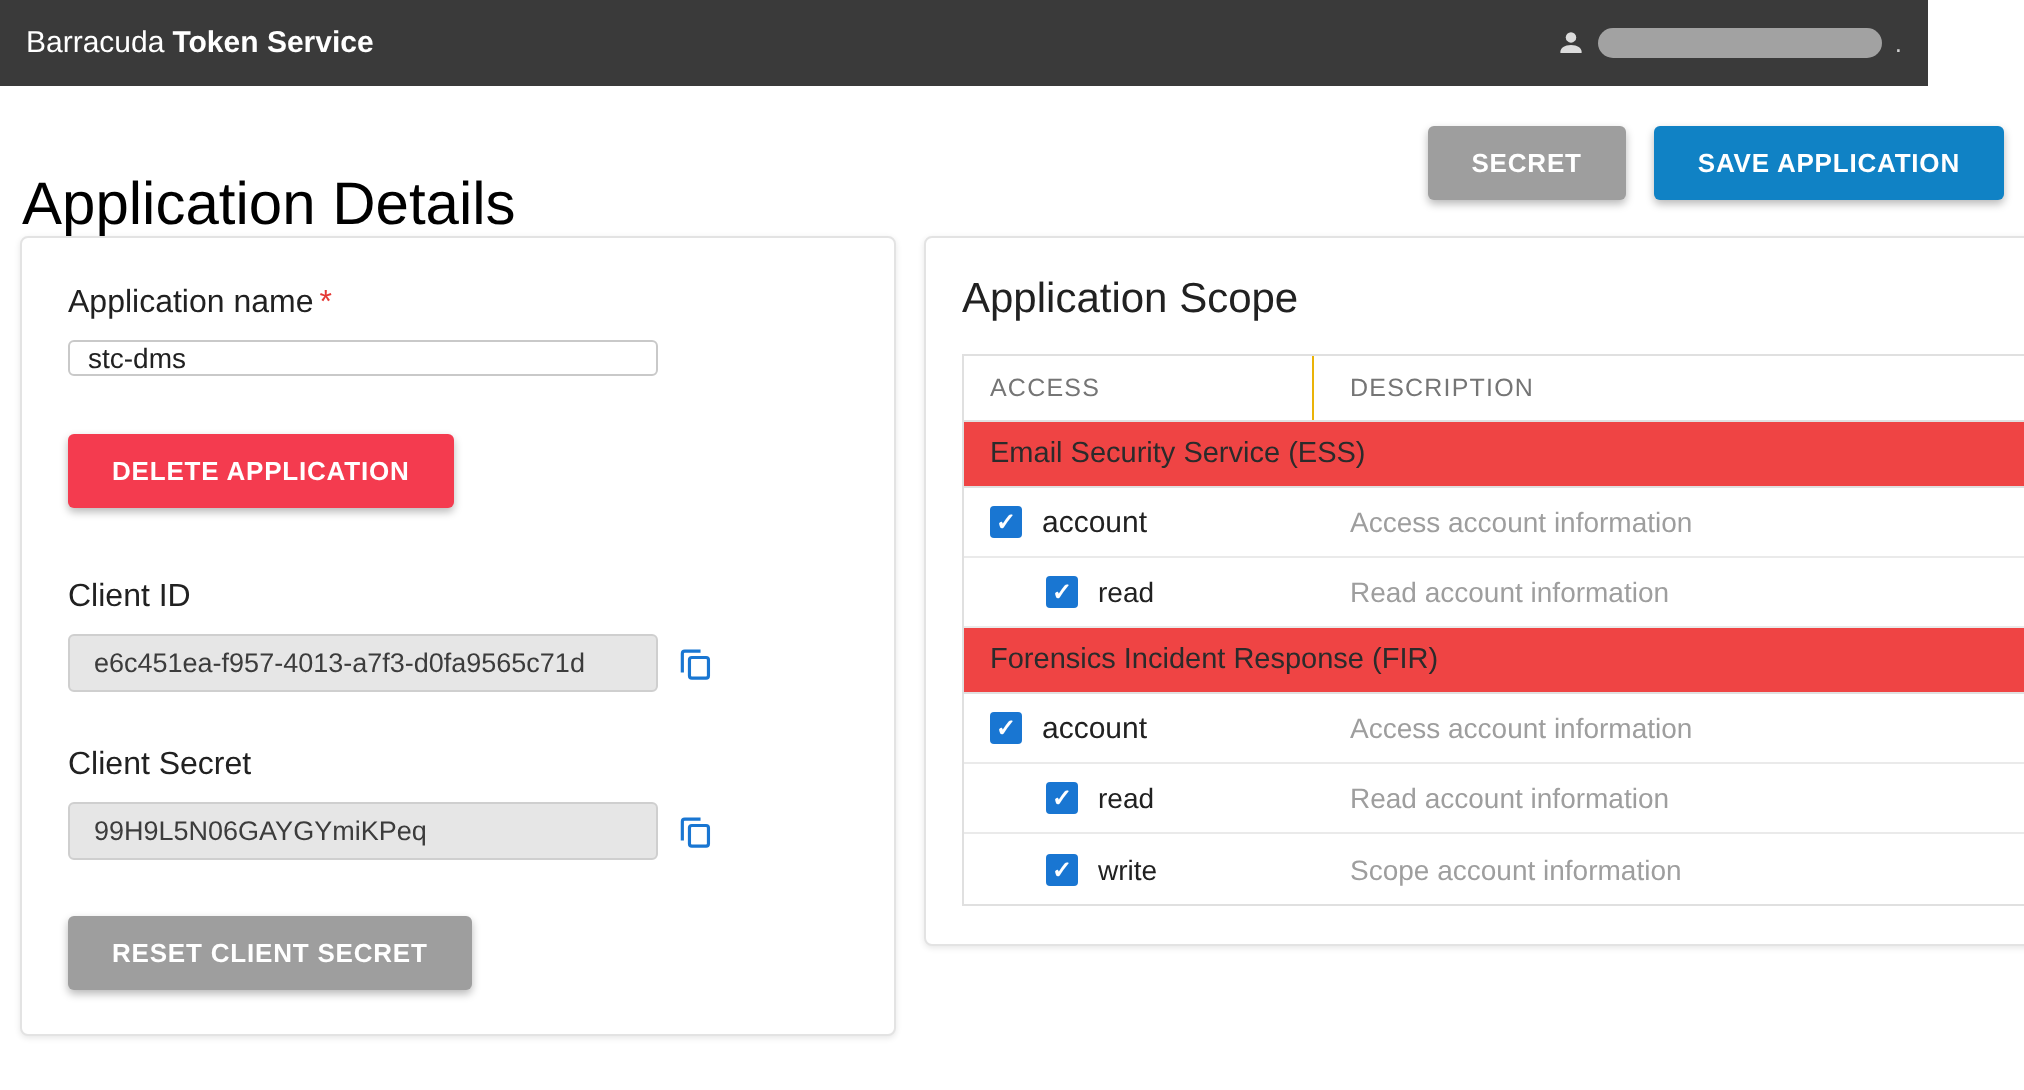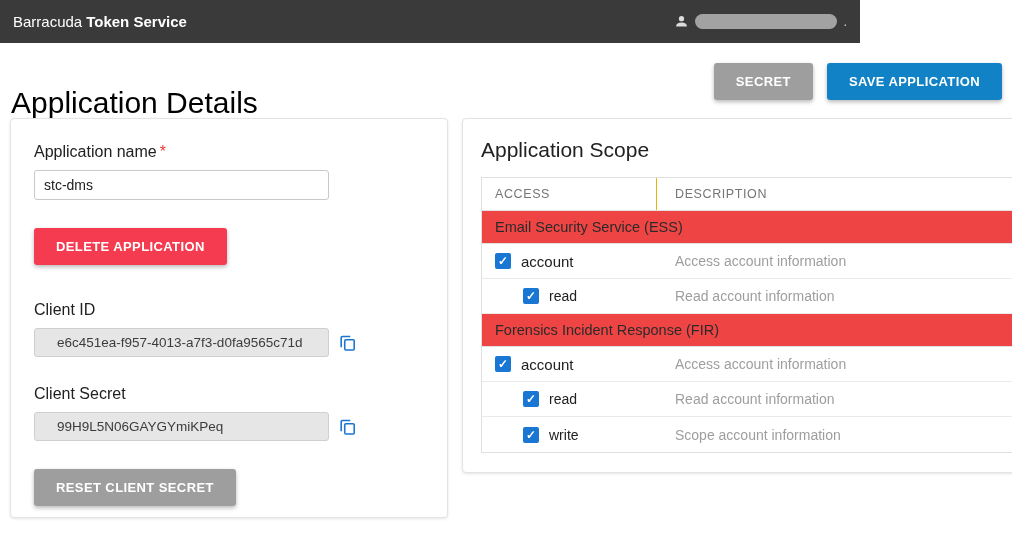--- a/index.html
+++ b/index.html
@@ -1,21 +1,21 @@
 <!DOCTYPE html>
 <html><head>
 <meta charset="utf-8">
 <style>
   * { margin: 0; padding: 0; box-sizing: border-box; }
   html, body { background: #ffffff; }
   body { font-family: "Liberation Sans", sans-serif; }
   .page { position: relative; width: 1012px; height: 545px; background: #fff; overflow: hidden; }
 
   
-  .topbar { position: absolute; top: 0; left: 0; width: 860px; height: 43px;
+  .topbar { position: absolute; top: 0; left: 0; width: 964px; height: 43px;
     background: #3a3a3a; display: flex; align-items: center; padding: 0 13px; }
   .brand { color: #ffffff; font-size: 15px; font-weight: 400; }
   .brand b { font-weight: 700; margin-left: 4px; }
   .topbar-right { margin-left: auto; display: flex; align-items: center; gap: 6px; }
   .user-redacted { width: 142px; height: 15px; background: #b5b5b5; border-radius: 8px; opacity: .85; }
   .user-suffix { color: #cfcfcf; font-size: 13px; line-height: 10px; }
 
   
   .page-title { position: absolute; left: 11px; top: 65px; font-size: 30px; font-weight: 400; color: #000000; margin-top: 21px; }
   .header-actions { position: absolute; right: 10px; top: 63px; display: flex; gap: 14px; }
@@ -28,25 +28,25 @@
 
   
   .card { position: absolute; background: #fff; border: 1px solid #e3e3e3; border-radius: 4px;
     box-shadow: 0 1px 3px rgba(0,0,0,.10); }
   .card-details { left: 10px; top: 118px; width: 438px; height: 400px; padding: 24px 23px; }
   .card-scope   { left: 462px; top: 118px; width: 604px; height: 355px; }
 
   
   .field-label { font-size: 16px; color: #212121; }
   .required { color: #e53935; margin-left: 3px; }
-  .text-input { margin-top: 9px; width: 295px; height: 30px; border: 1px solid #c9c9c9;
+  .text-input { margin-top: 9px; width: 295px; height: 18px; border: 1px solid #c9c9c9;
     border-radius: 3px; padding: 0 9px; font-family: inherit; font-size: 14px; color: #212121; background: #fff; }
   .readonly-row { margin-top: 9px; display: flex; align-items: center; gap: 9px; }
   .readonly-input { width: 295px; height: 29px; border: 1px solid #cfcfcf; border-radius: 3px;
-    padding: 0 22px; font-family: inherit; font-size: 13.5px; color: #3c3c3c; background: #e6e6e6; }
+    padding: 0 12px; font-family: inherit; font-size: 13.5px; color: #3c3c3c; background: #e6e6e6; }
   .copy-btn { background: none; border: none; padding: 0; cursor: pointer; line-height: 0; }
   .mt-delete { margin-top: 28px; }
   .mt-section { margin-top: 36px; }
   .mt-section2 { margin-top: 28px; }
   .mt-reset { margin-top: 28px; }
 
   
   .scope-title { font-size: 21px; font-weight: 400; color: #212121; padding: 19px 18px 15px 18px; }
   .scope-table { margin: 0 18px; border: 1px solid #e0e0e0; }
   .scope-head { display: flex; height: 33px; align-items: center; border-bottom: 1px solid #e0e0e0; }

